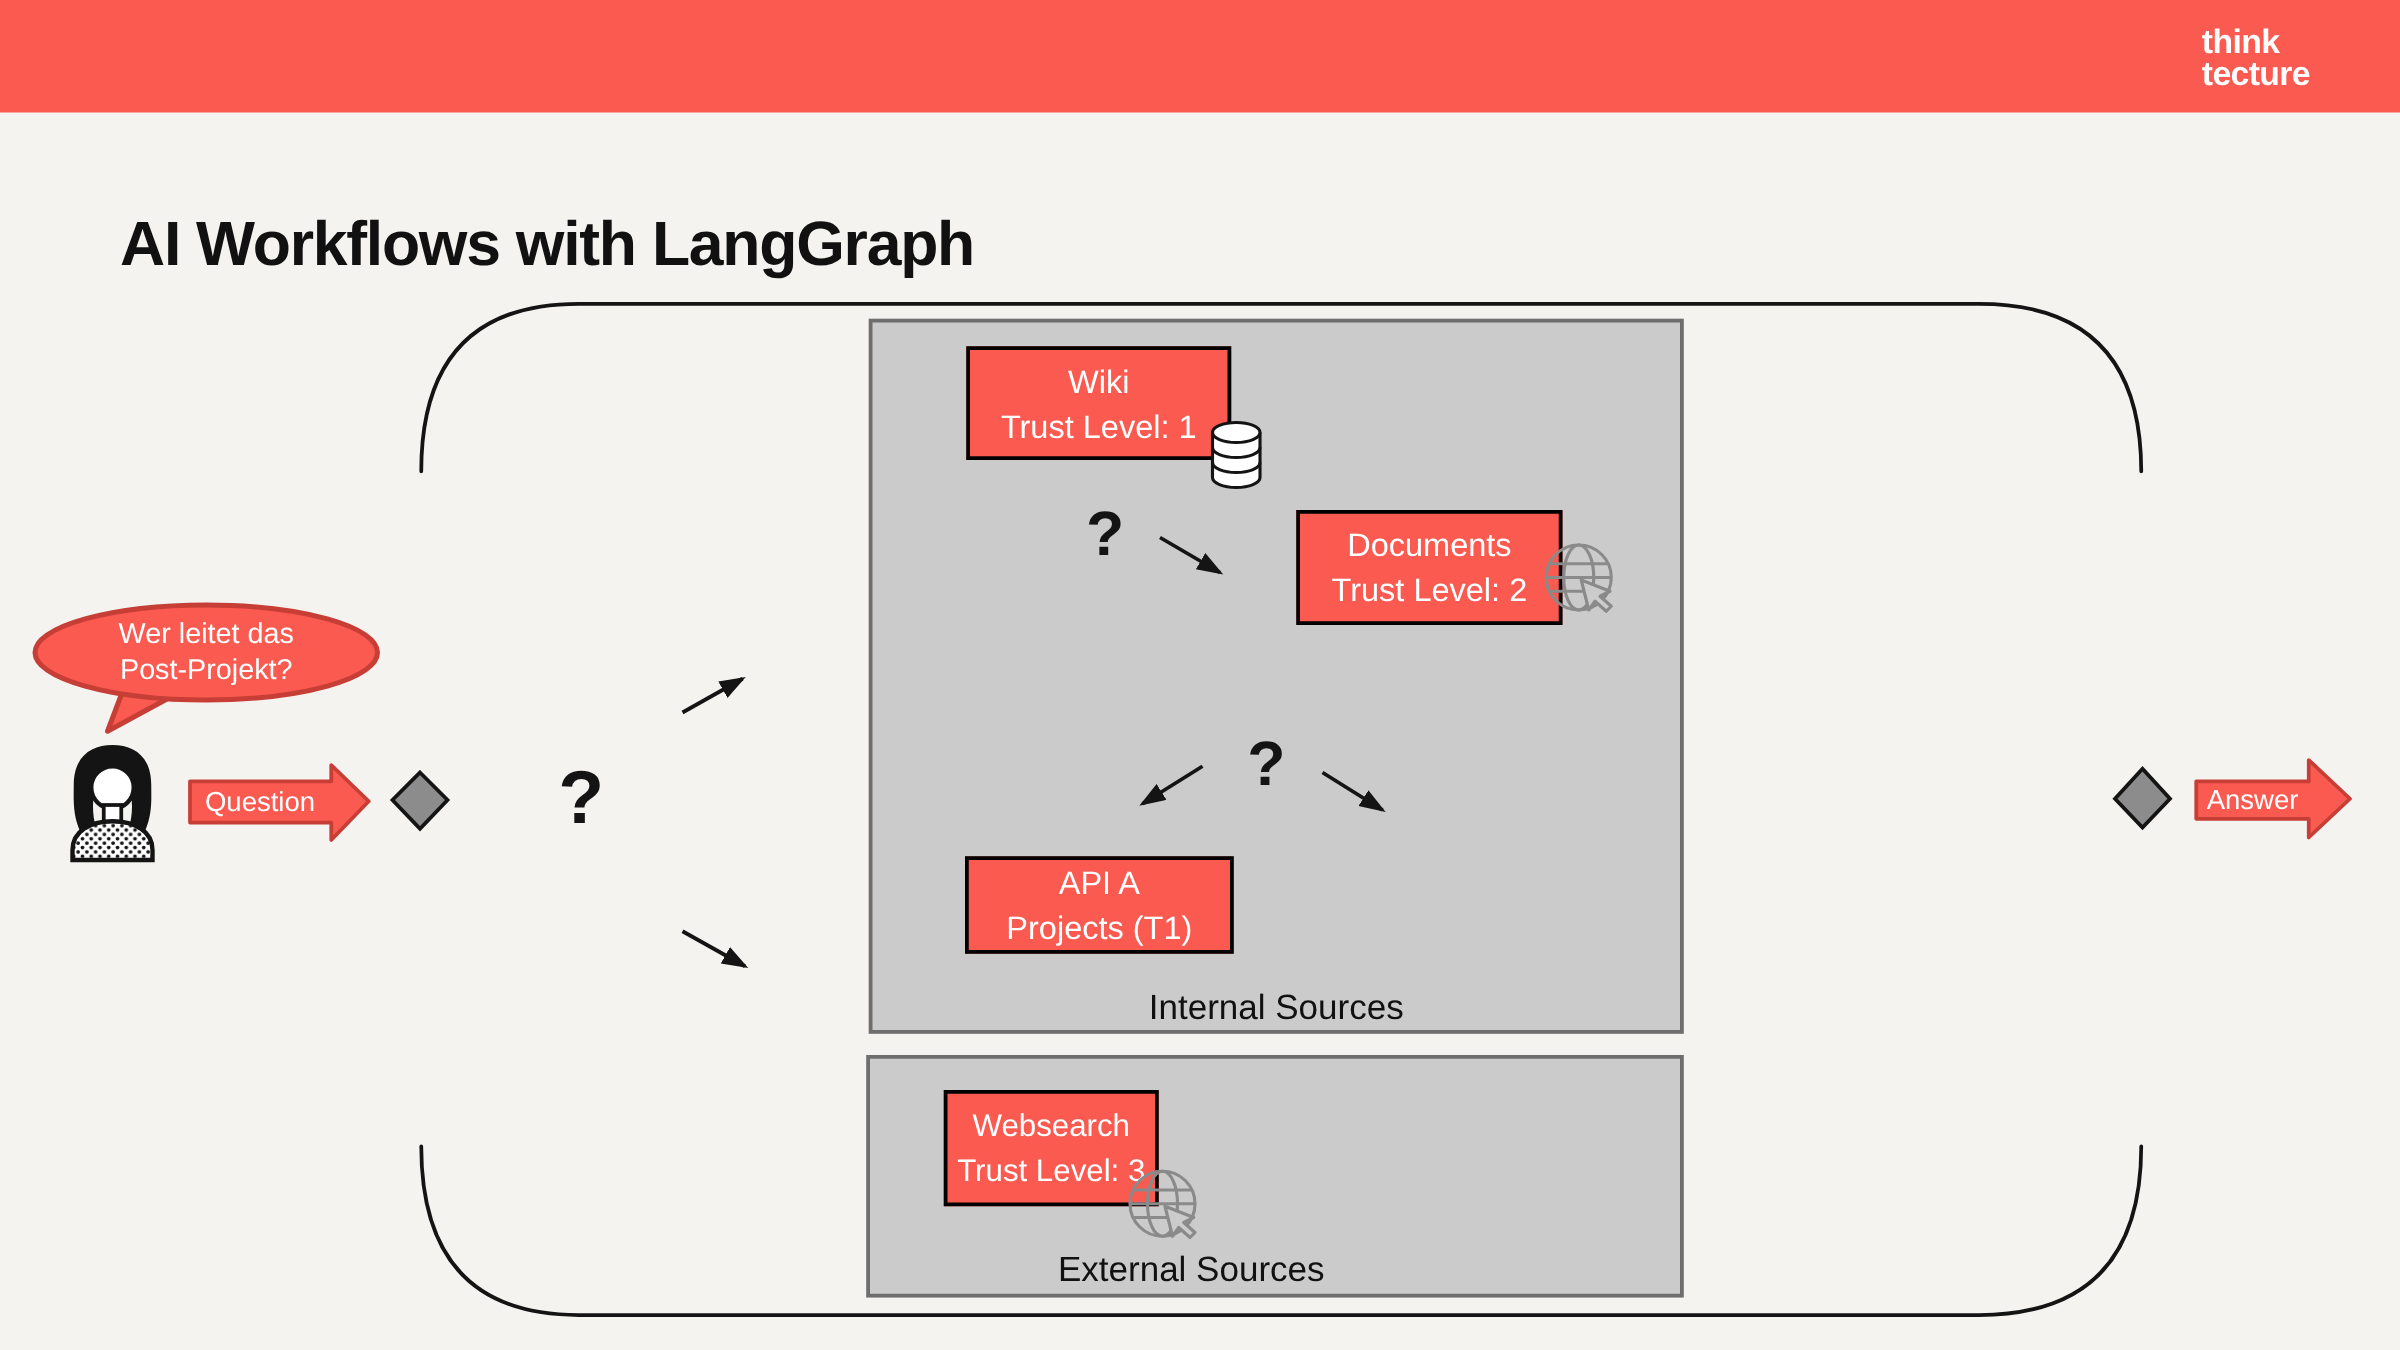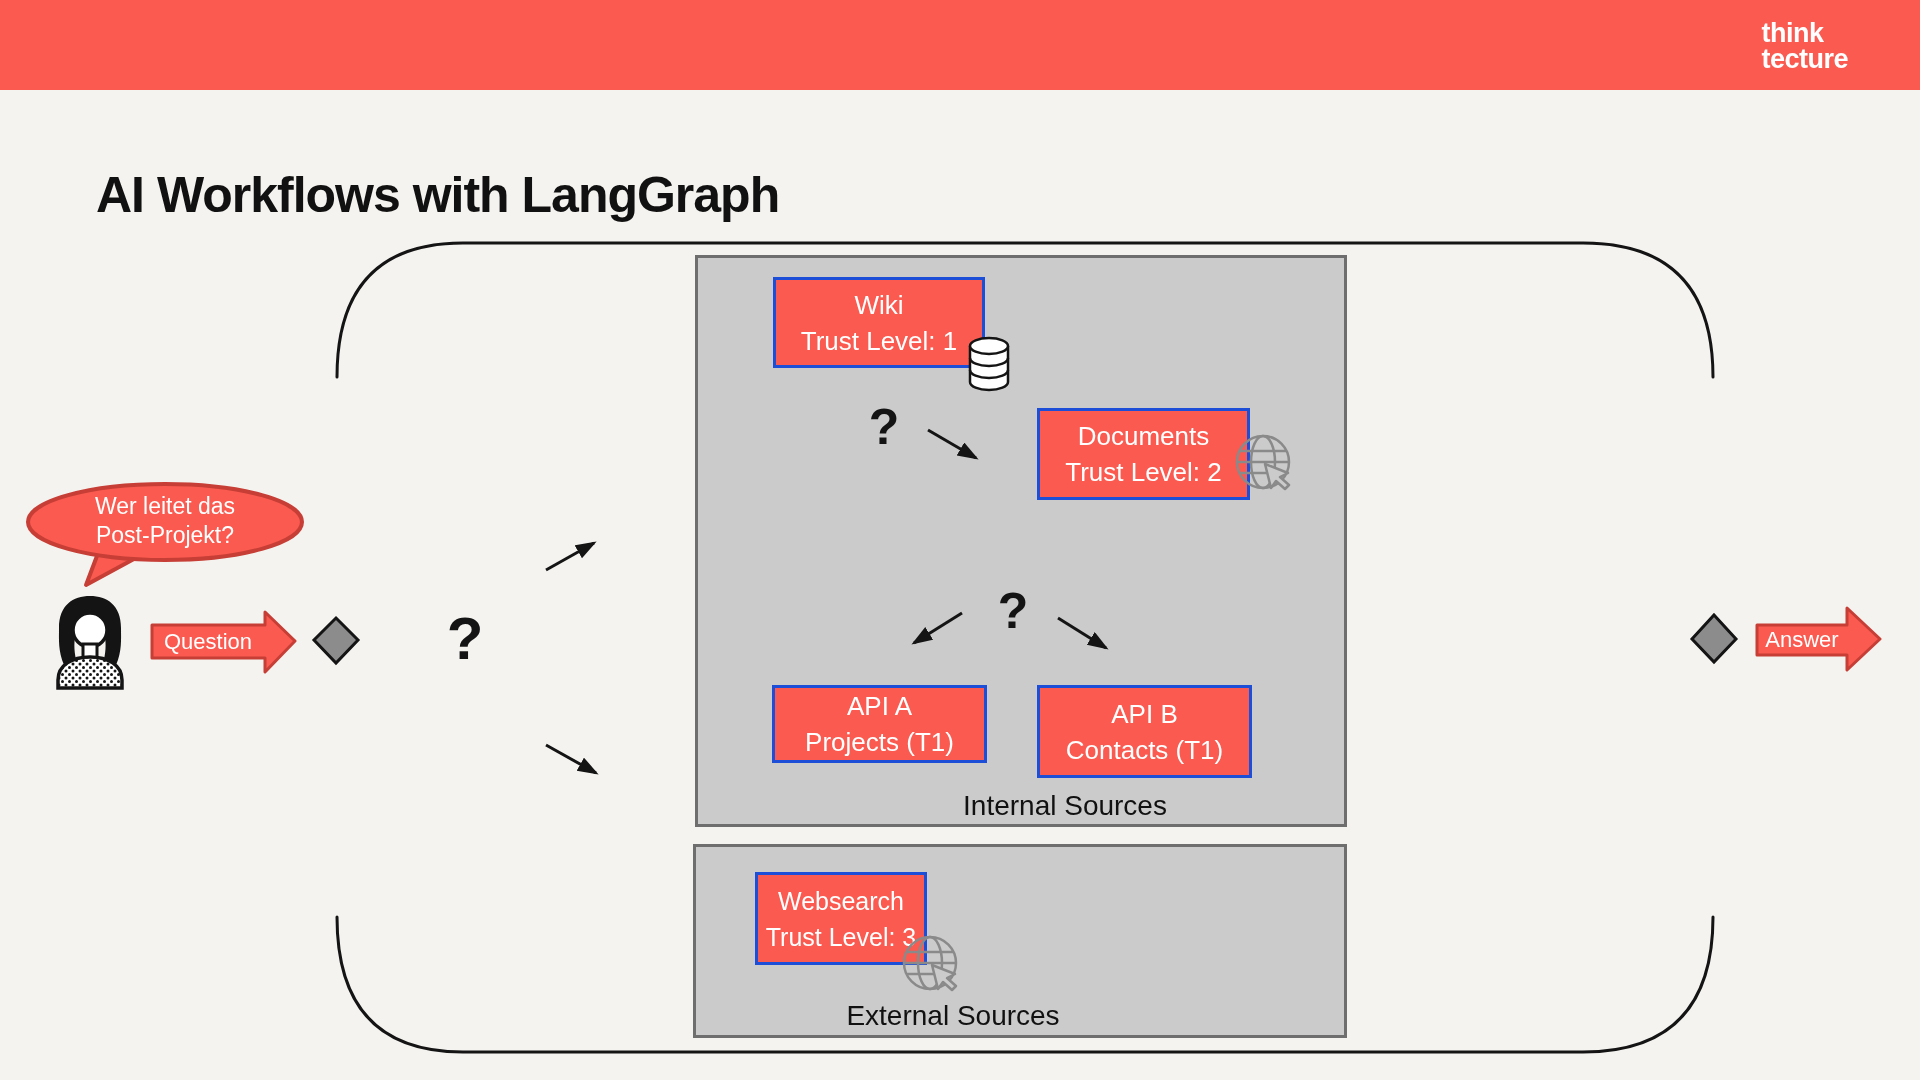--- a/index.html
+++ b/index.html
@@ -13,21 +13,21 @@
   .header-bar{position:absolute;left:0;top:0;width:1920px;height:90px;background:#FA5A50;}
   .logo{position:absolute;top:20px;right:72px;color:#fff;font-weight:700;
         font-size:27px;line-height:26px;letter-spacing:-.5px;text-align:left;margin-left:29px;}
   
   .page-title{position:absolute;left:96px;top:166px;font-size:50px;font-weight:800;
               letter-spacing:-1px;color:#111;}
   
   .panel{position:absolute;background:#CBCBCB;border:3px solid #6E6E6E;box-sizing:border-box;}
   .panel-label{position:absolute;font-size:28px;color:#111;text-align:center;}
   
-  .node{position:absolute;background:#FA5A50;border:3px solid #1d4ed8;box-sizing:border-box;
+  .node{position:absolute;background:#FA5A50;border:3px solid #000000;box-sizing:border-box;
         display:flex;flex-direction:column;align-items:center;justify-content:center;
         color:#fff;font-size:26px;line-height:36px;text-align:center;}
   .node-websearch{font-size:25px;}
   
   .overlay{position:absolute;left:0;top:0;width:1920px;height:1080px;pointer-events:none;}
   
   .qmark{position:absolute;transform:translate(-50%,-50%);font-weight:800;color:#141414;}
   .qmark.big{font-size:60px;}
   .qmark.small{font-size:50px;}
   .bubble-text{position:absolute;left:165px;top:521px;transform:translate(-50%,-50%);
@@ -44,38 +44,34 @@
       <div>think</div>
       <div>tecture</div>
     </div>
   </div>
 
   <div class="page-title">AI Workflows with LangGraph</div>
 
   <div class="panel" style="left:695px;top:255px;width:652px;height:572px;"></div>
   <div class="panel" style="left:693px;top:844px;width:654px;height:194px;"></div>
 
-  <div class="panel-label" style="left:695px;top:790px;width:652px;padding-left:44px;">Internal Sources</div>
+  <div class="panel-label" style="left:695px;top:790px;width:652px;">Internal Sources</div>
   <div class="panel-label" style="left:693px;top:1000px;width:520px;">External Sources</div>
 
   <div class="node" style="left:773px;top:277px;width:212px;height:91px;">
     <div>Wiki</div>
     <div>Trust Level: 1</div>
   </div>
   <div class="node" style="left:1037px;top:408px;width:213px;height:92px;">
     <div>Documents</div>
     <div>Trust Level: 2</div>
   </div>
   <div class="node" style="left:772px;top:685px;width:215px;height:78px;">
     <div>API A</div>
     <div>Projects (T1)</div>
-  </div>
-  <div class="node" style="left:1037px;top:685px;width:215px;height:93px;">
-    <div>API B</div>
-    <div>Contacts (T1)</div>
   </div>
   <div class="node node-websearch" style="left:755px;top:872px;width:172px;height:93px;">
     <div>Websearch</div>
     <div>Trust Level: 3</div>
   </div>
 
   <svg class="overlay" viewBox="0 0 1920 1080">
     <defs>
       <marker id="ah" markerWidth="8" markerHeight="6" refX="6" refY="2.5" orient="auto">
         <path d="M0,0 L7,2.5 L0,5 Z" fill="#141414"></path>

